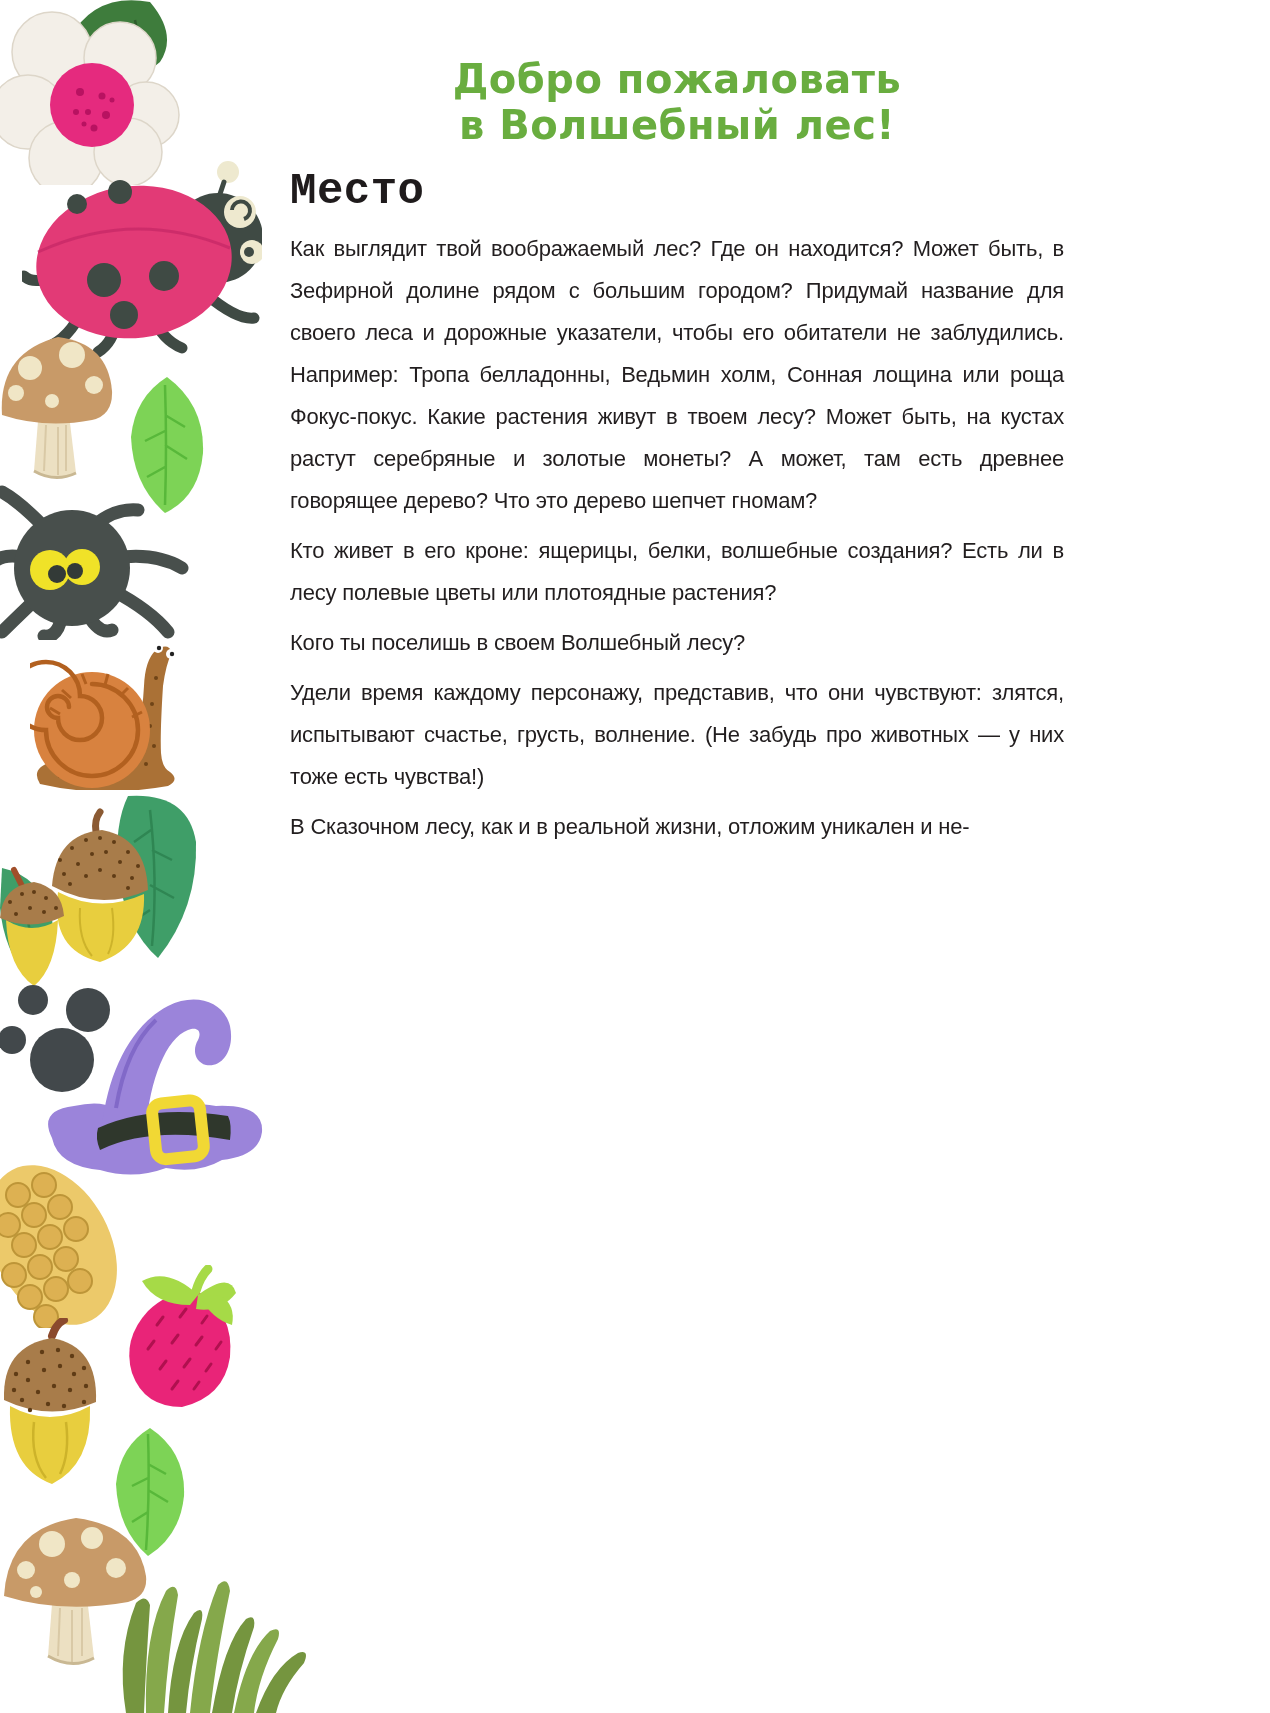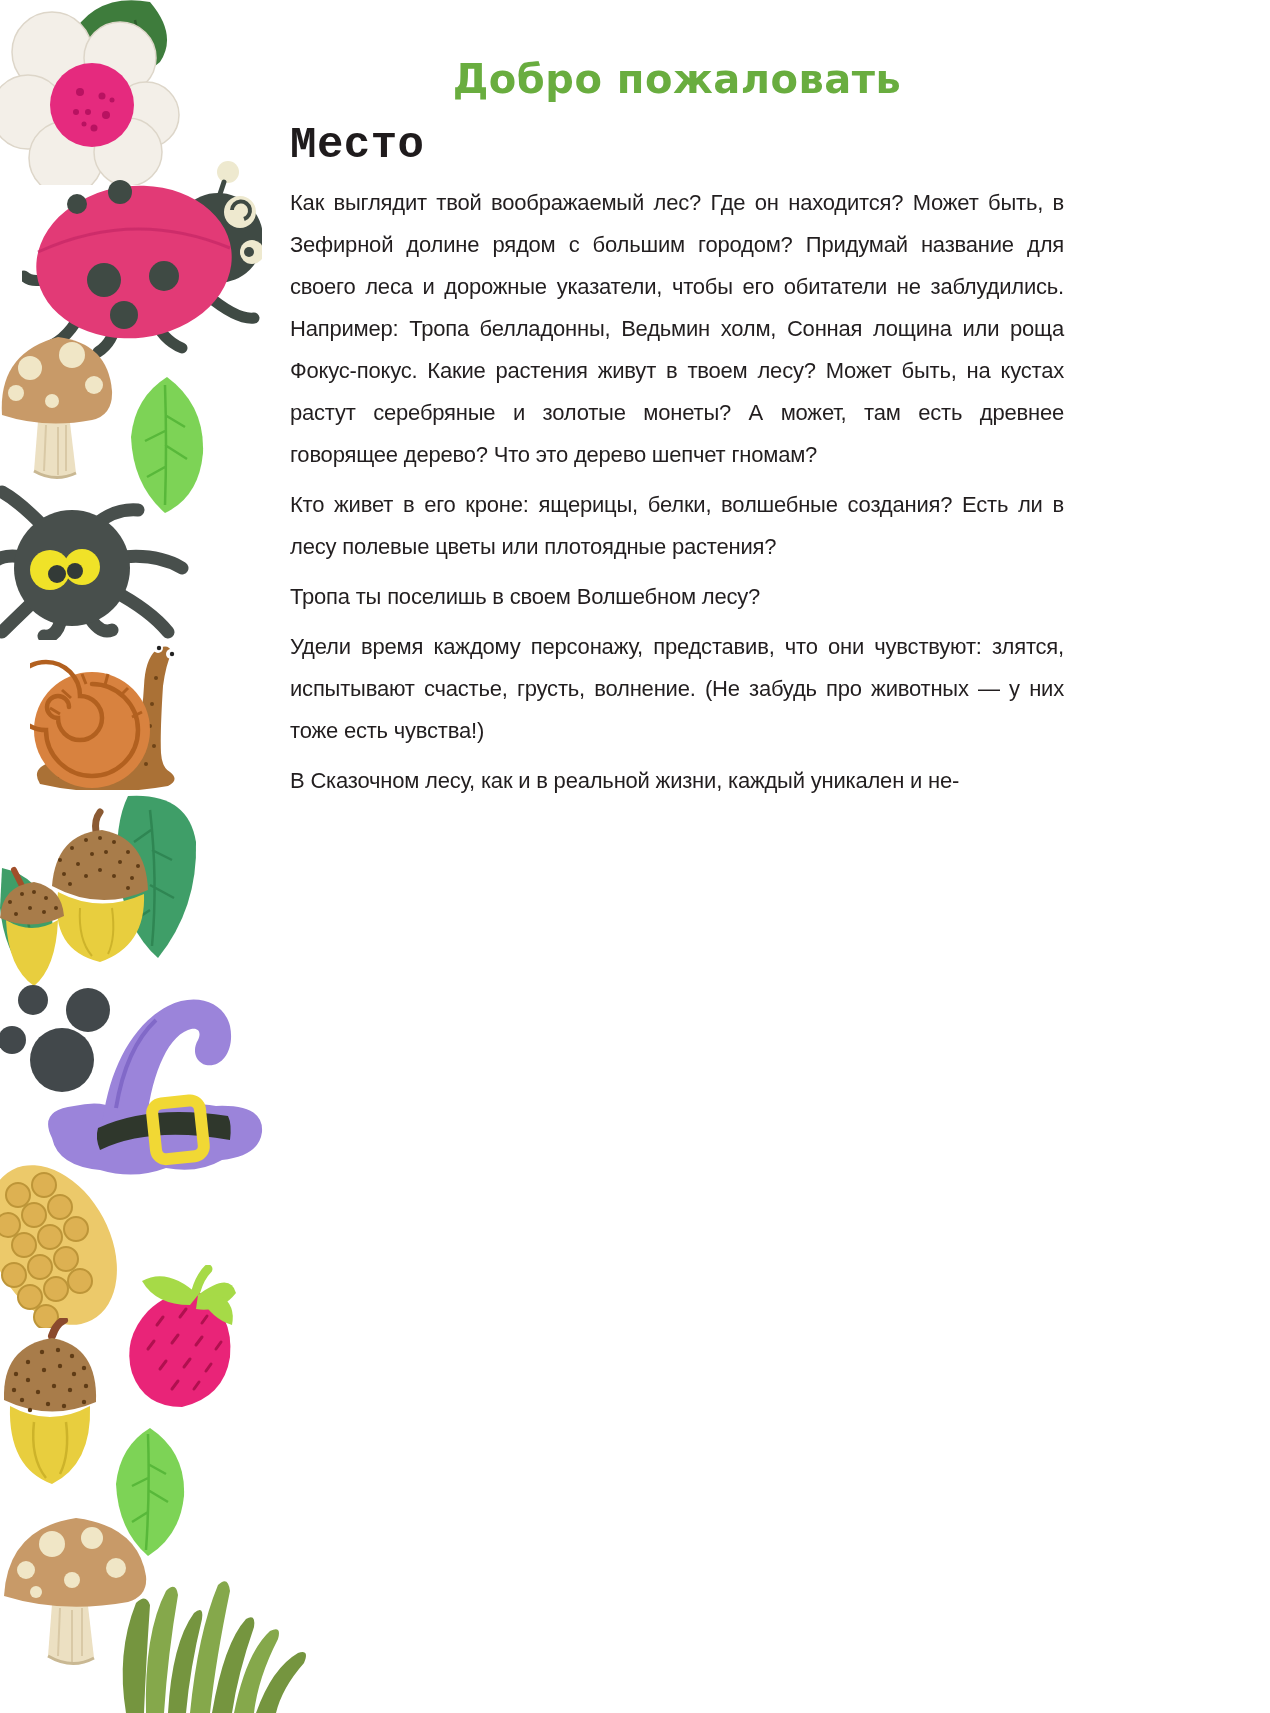--- a/index.html
+++ b/index.html
@@ -306,25 +306,26 @@
         <path d="M84,140 Q92,60 112,12 Q122,2 124,18 Q110,85 104,140 Z"></path>
         <path d="M128,140 Q140,80 164,58 Q176,52 172,66 Q152,105 148,140 Z"></path>
       </g>
     </svg>
 
   </div>
 
   <main class="content">
     <h1 class="title">
       <span>Добро пожаловать</span><br>
+      <span>в Волшебный лес!</span>
     </h1>
 
 
     <h2 class="heading">Место</h2>
     <p class="body">Как выглядит твой воображаемый лес? Где он находится? Может быть, в Зефирной долине рядом с большим городом? Придумай название для своего леса и дорожные указатели, чтобы его обитатели не заблудились. Например: Тропа белладонны, Ведьмин холм, Сонная лощина или роща Фокус-покус. Какие растения живут в твоем лесу? Может быть, на кустах растут серебряные и золотые монеты? А может, там есть древнее говорящее дерево? Что это дерево шепчет гномам?</p>
     <p class="body">Кто живет в его кроне: ящерицы, белки, волшебные создания? Есть ли в лесу полевые цветы или плотоядные растения?</p>
 
-    <p class="body">Тропа ты поселишь в своем Волшебном лесу?</p>
+    <p class="body">Кого ты поселишь в своем Волшебный лесу?</p>
     <p class="body">Удели время каждому персонажу, представив, что они чувствуют: злятся, испытывают счастье, грусть, волнение. (Не забудь про животных — у них тоже есть чувства!)</p>
-    <p class="body">В Сказочном лесу, как и в реальной жизни, каждый уникален и не-</p>
+    <p class="body">В Сказочном лесу, как и в реальной жизни, отложим уникален и не-</p>
   </main>
 
 </div>
 
 </body></html>

